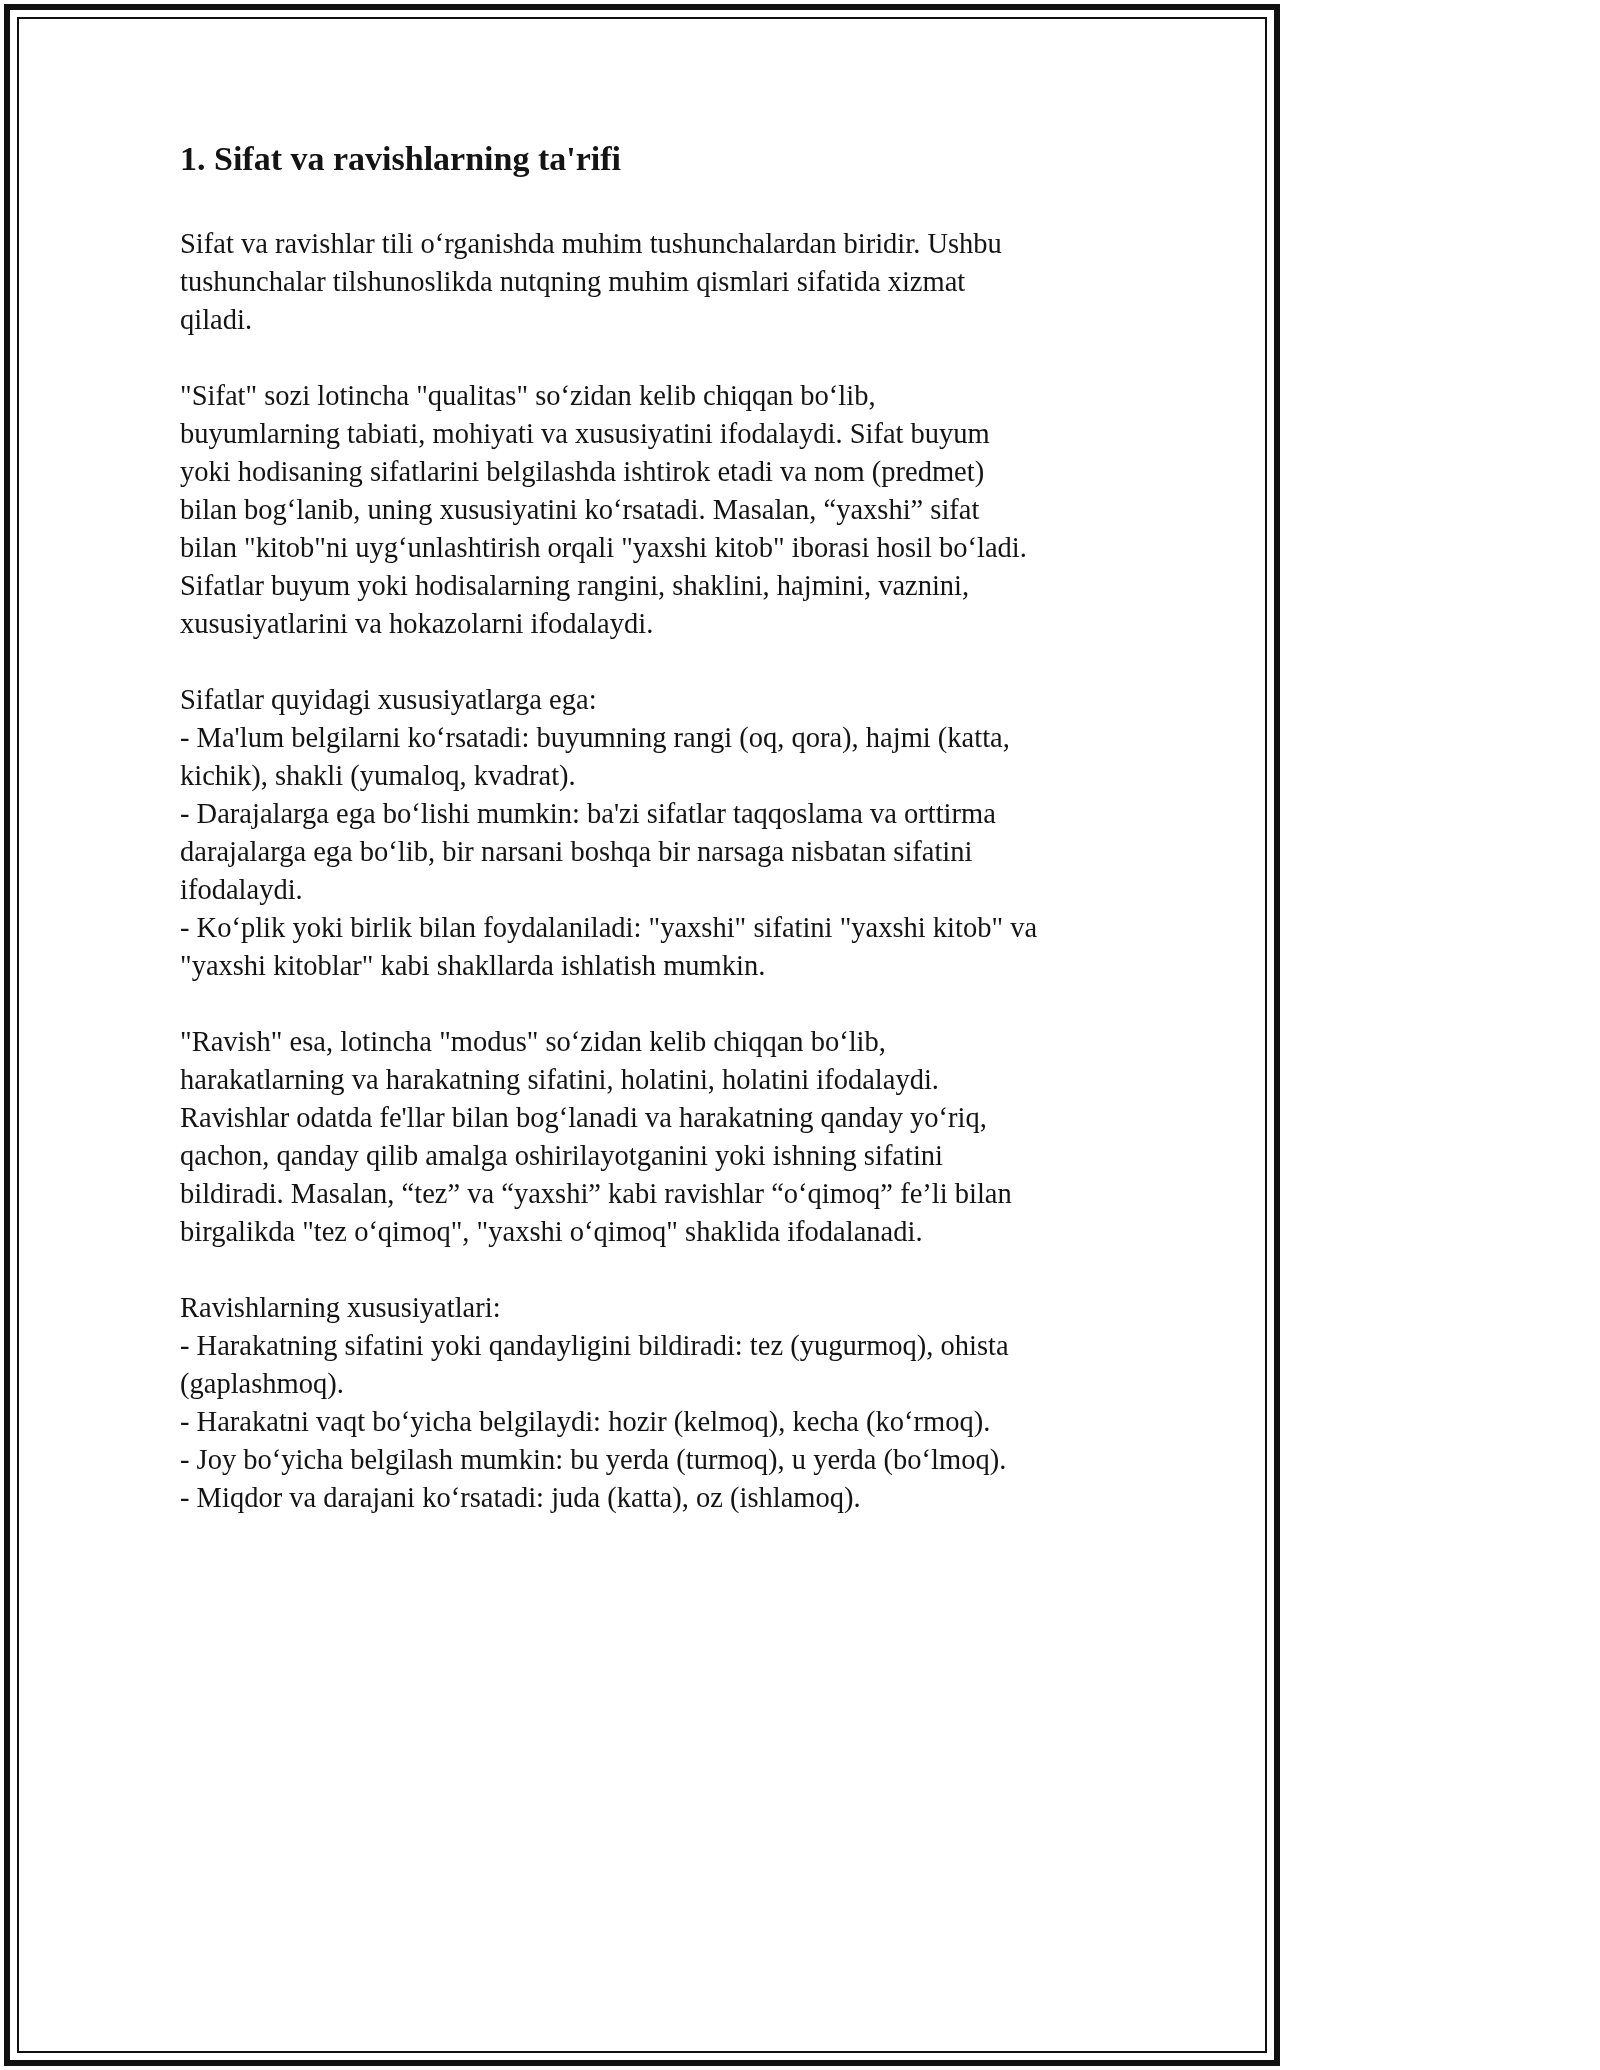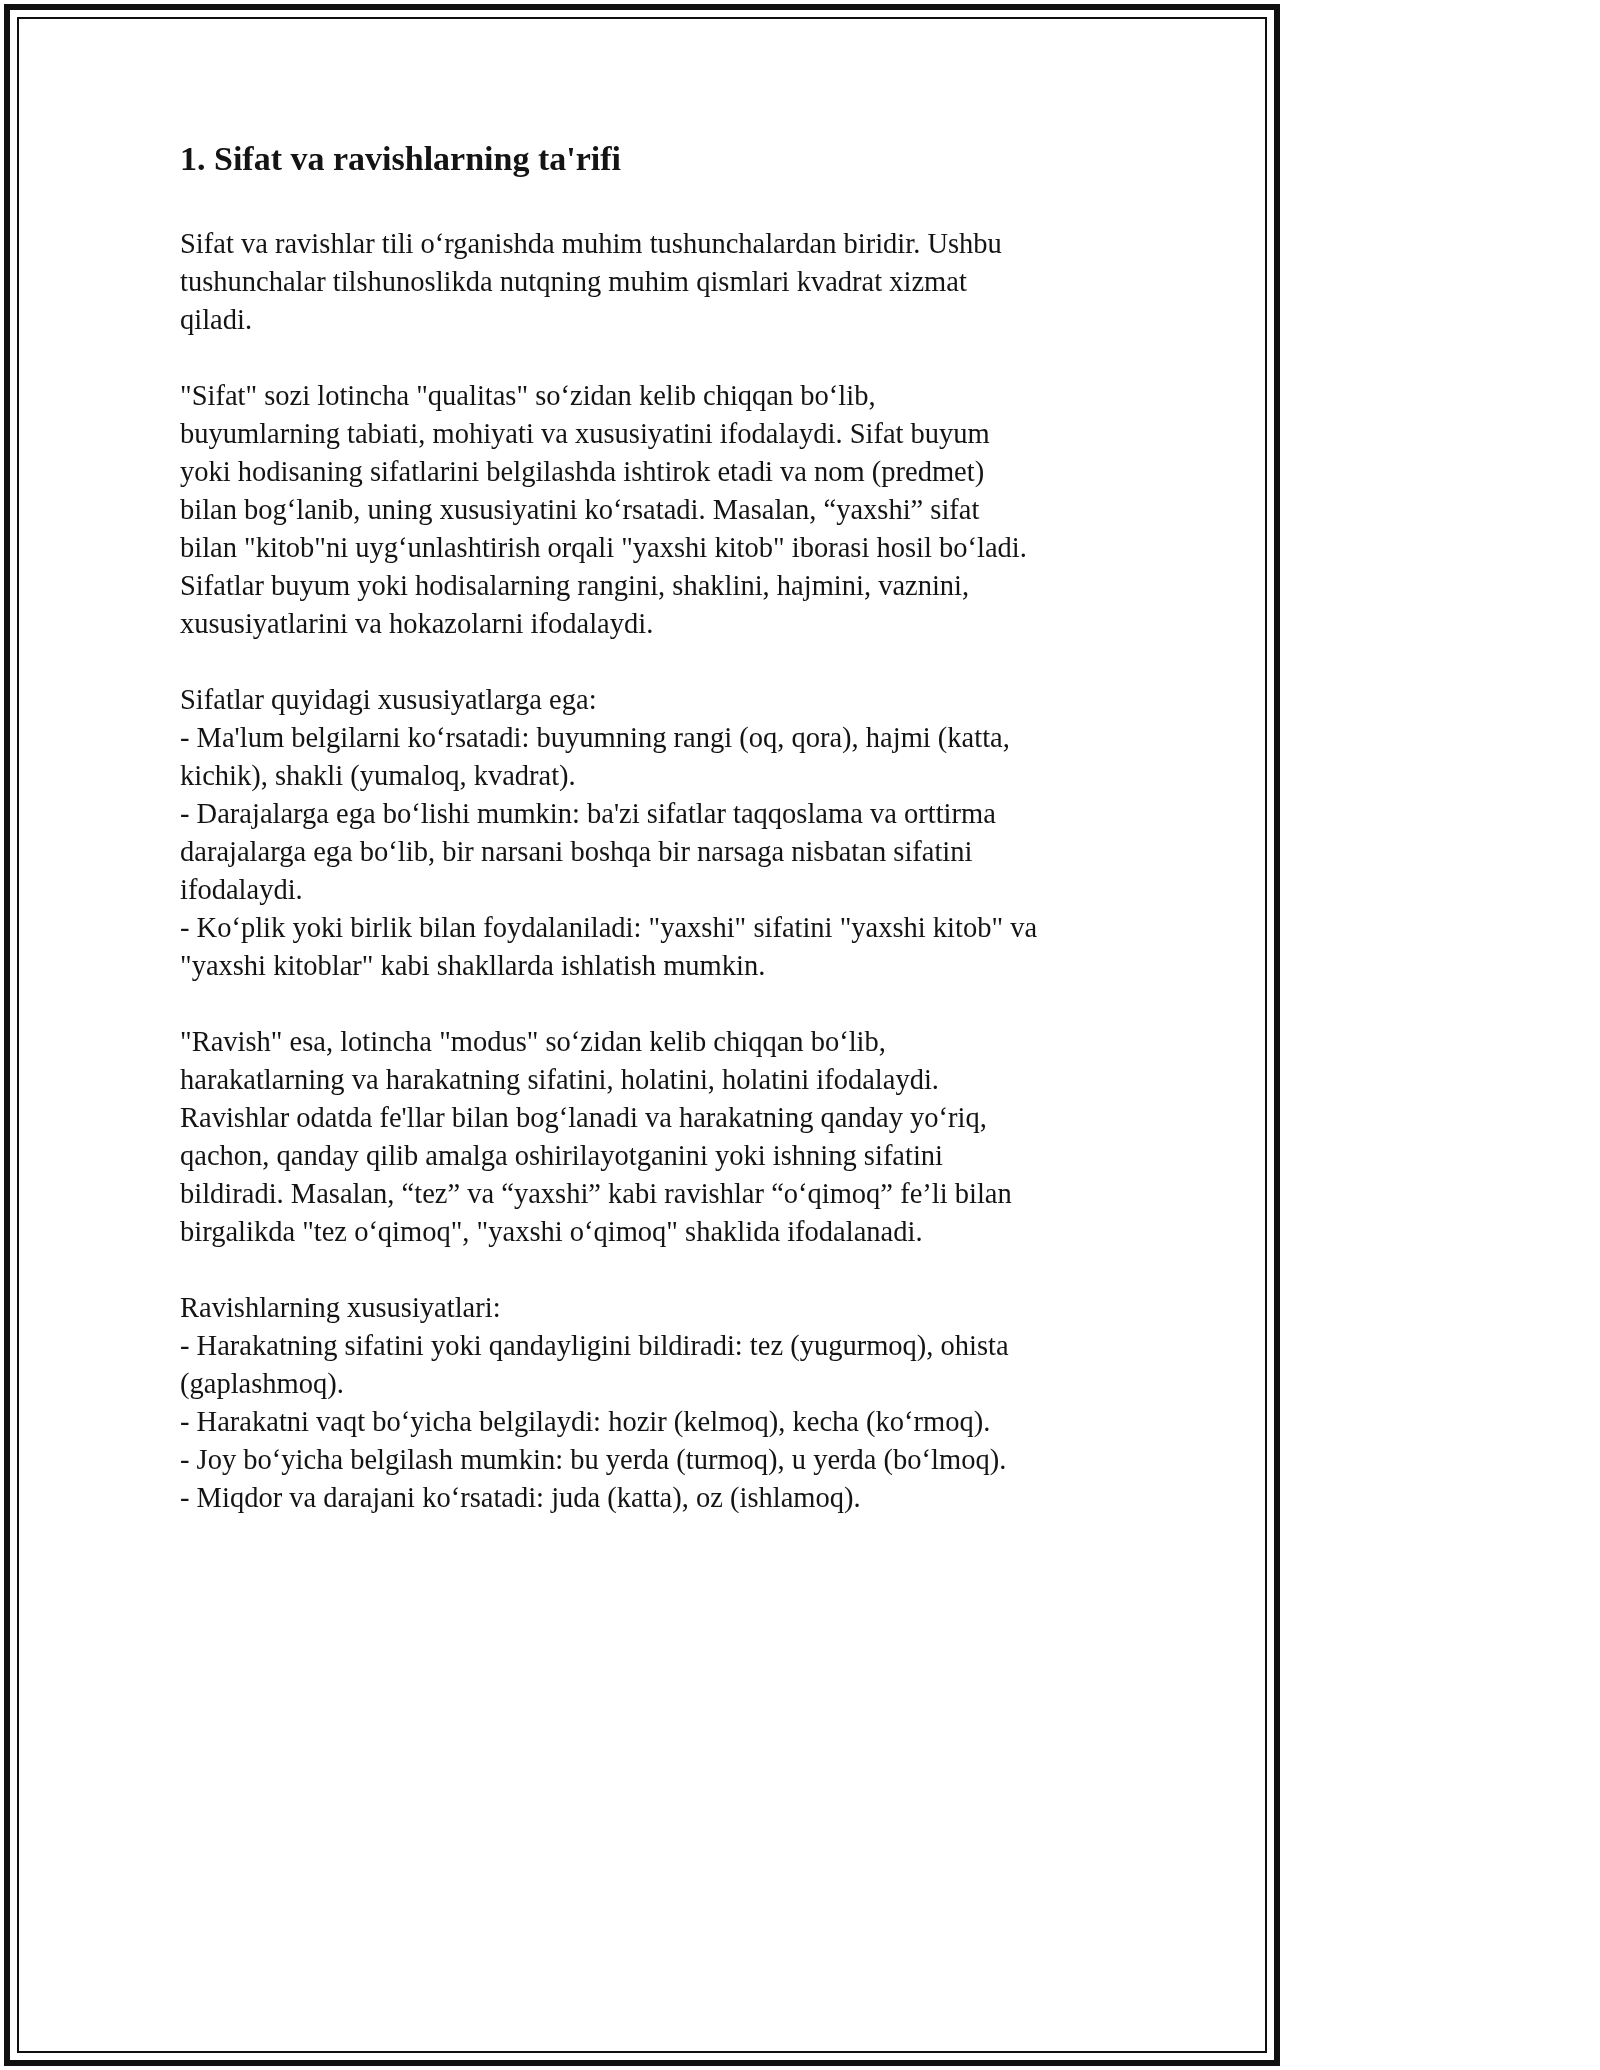--- a/index.html
+++ b/index.html
@@ -49,21 +49,21 @@
   }
 </style>
 </head>
 <body>
 
 <div class="page">
   <div class="frame-outer"></div>
   <div class="frame-inner"></div>
   <div class="content">
     <h1 class="heading">1. Sifat va ravishlarning ta'rifi</h1>
-    <p class="block">Sifat va ravishlar tili o‘rganishda muhim tushunchalardan biridir. Ushbu tushunchalar tilshunoslikda nutqning muhim qismlari kvadrat xizmat qiladi.</p>
+    <p class="block">Sifat va ravishlar tili o‘rganishda muhim tushunchalardan biridir. Ushbu tushunchalar tilshunoslikda nutqning muhim qismlari sifatida xizmat qiladi.</p>
     <p class="block">"Sifat" sozi lotincha "qualitas" so‘zidan kelib chiqqan bo‘lib, buyumlarning tabiati, mohiyati va xususiyatini ifodalaydi. Sifat buyum yoki hodisaning sifatlarini belgilashda ishtirok etadi va nom (predmet) bilan bog‘lanib, uning xususiyatini ko‘rsatadi. Masalan, “yaxshi” sifat bilan "kitob"ni uyg‘unlashtirish orqali "yaxshi kitob" iborasi hosil bo‘ladi. Sifatlar buyum yoki hodisalarning rangini, shaklini, hajmini, vaznini, xususiyatlarini va hokazolarni ifodalaydi.</p>
     <p class="block">Sifatlar quyidagi xususiyatlarga ega:
 - Ma'lum belgilarni ko‘rsatadi: buyumning rangi (oq, qora), hajmi (katta, kichik), shakli (yumaloq, kvadrat).
 - Darajalarga ega bo‘lishi mumkin: ba'zi sifatlar taqqoslama va orttirma darajalarga ega bo‘lib, bir narsani boshqa bir narsaga nisbatan sifatini ifodalaydi.
 - Ko‘plik yoki birlik bilan foydalaniladi: "yaxshi" sifatini "yaxshi kitob" va "yaxshi kitoblar" kabi shakllarda ishlatish mumkin.</p>
     <p class="block">"Ravish" esa, lotincha "modus" so‘zidan kelib chiqqan bo‘lib, harakatlarning va harakatning sifatini, holatini, holatini ifodalaydi. Ravishlar odatda fe'llar bilan bog‘lanadi va harakatning qanday yo‘riq, qachon, qanday qilib amalga oshirilayotganini yoki ishning sifatini bildiradi. Masalan, “tez” va “yaxshi” kabi ravishlar “o‘qimoq” fe’li bilan birgalikda "tez o‘qimoq", "yaxshi o‘qimoq" shaklida ifodalanadi.</p>
     <p class="block">Ravishlarning xususiyatlari:
 - Harakatning sifatini yoki qandayligini bildiradi: tez (yugurmoq), ohista (gaplashmoq).
 - Harakatni vaqt bo‘yicha belgilaydi: hozir (kelmoq), kecha (ko‘rmoq).
 - Joy bo‘yicha belgilash mumkin: bu yerda (turmoq), u yerda (bo‘lmoq).

